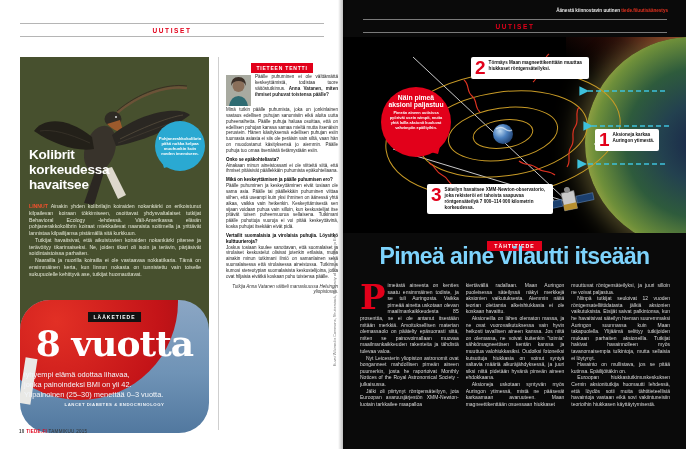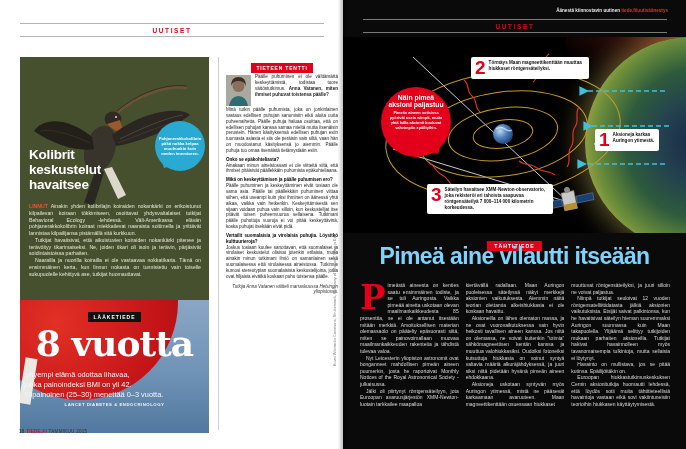--- a/index.html
+++ b/index.html
@@ -16,21 +16,21 @@
   .bird-svg { position:absolute; left:0; top:0; }
   .bird-bubble { position:absolute; right:4px; top:64px; width:50px; height:50px; border-radius:50%; background:#2aa9d2; color:#fff; font-size:4.2px; font-weight:bold; line-height:1.25; display:flex; align-items:center; justify-content:center; text-align:center; padding:3px; box-sizing:border-box; }
   .bird-bubble::after { content:""; position:absolute; left:4px; bottom:-2px; width:0; height:0; border:5px solid transparent; border-top-color:#2aa9d2; transform:rotate(28deg); }
   .bird-title { position:absolute; left:9px; top:90px; color:#fff; font-size:13.5px; font-weight:bold; line-height:1.12; letter-spacing:-0.2px; }
   .bird-body { position:absolute; left:9px; right:8px; top:146px; bottom:5px; color:#e3e6d4; font-size:5.2px; line-height:1.3; text-align:justify; overflow:hidden; }
   .bird-body p { margin:0; }
   .bird-body p + p { text-indent:6px; }
   .kicker { color:#f0512d; font-weight:bold; }
 
   
-  .med-card { position:absolute; left:20px; top:300px; width:189px; height:133px; background:linear-gradient(180deg,#8ba6c4 0%,#6f93b6 55%,#51789f 100%); overflow:hidden; }
+  .med-card { position:absolute; left:20px; top:300px; width:189px; height:133px; background:linear-gradient(180deg,#8ba6c4 0%,#6f93b6 55%,#51789f 100%); overflow:hidden;border-radius:30px; }
   .balloon { position:absolute; left:-38px; top:-96px; width:196px; height:196px; border-radius:50%; background:radial-gradient(circle at 38% 60%, #e23025 0%, #c41418 60%, #9c0d12 100%); }
   .balloon-strip { position:absolute; left:2px; top:58px; width:12px; height:46px; background:#e9e9e6; transform:rotate(9deg); }
   .med-badge { position:absolute; left:50%; top:12px; transform:translateX(-50%); background:#111; color:#fff; font-size:5px; font-weight:bold; letter-spacing:1px; padding:2px 6px; }
   .med-big { position:absolute; left:0; right:0; top:22px; text-align:center; color:#fff; font-family:"DejaVu Serif", serif; font-weight:bold; font-size:36px; letter-spacing:-1px; }
   .med-lines { position:absolute; left:4px; right:4px; top:70px; text-align:left; color:#f2f5f9; font-size:7.4px; line-height:1.35; }
   .med-source { position:absolute; left:0; right:0; top:102px; text-align:center; color:#eef2f7; font-size:4.3px; font-weight:bold; letter-spacing:0.5px; }
 
   .lp-footer { position:absolute; left:19px; top:429px; font-size:4.5px; color:#333; letter-spacing:0.3px; }
   .lp-footer .brand { color:#e2001a; font-weight:bold; }
   .lp-footer .num { font-weight:bold; }
@@ -116,21 +116,21 @@
         <path d="M72,80 C45,58 22,62 14,74 C34,88 58,95 74,92 Z" fill="#232019"></path>
         <path d="M70,86 C48,76 32,72 20,74" stroke="#3c362c" stroke-width="0.7" fill="none"></path>
         <path d="M76,112 L64,146 L74,148 L84,115 Z" fill="#2b2722"></path>
         <path d="M84,112 L98,142 L106,138 L92,110 Z" fill="#ddd8cc"></path>
       </svg>
       <div class="bird-bubble">
         <span>Pohjanerakkokolibrin pitkä nokka kelpaa muuhunkin kuin meden imemiseen.</span>
       </div>
       <div class="bird-title">
         <div>Kolibrit</div>
-        <div>keskustelut</div>
+        <div>korkeudessa</div>
         <div>havaitsee</div>
       </div>
       <div class="bird-body">
         <p><span class="kicker">LINNUT</span> <span>Ainakin yhden kolibrilajin koiraiden nokankärki on erikoistunut kilpailevan koiraan tökkimiseen, osoittavat yhdysvaltalaiset tutkijat Behavioral Ecology -lehdessä. Väli-Amerikassa elävän pohjanerakkokolibrin koiraat miekkailevat naaraista soitimella ja yrittävät lannistaa kilpailijansa pistämällä sitä kurkkuun.</span></p>
         <p>Tutkijat havaitsivat, että aikuistuvien koiraiden nokankärki pitenee ja terävöityy tikarimaiseksi. Ne, joiden tikari oli isoin ja terävin, pärjäsivät soidintaistoissa parhaiten.</p>
         <p>Naarailla ja nuorilla koirailla ei ole vastaavaa nokkatikaria. Tämä on ensimmäinen kerta, kun linnun nokasta on tunnistettu vain toiselle sukupuolelle kehittyvä ase, tutkijat huomauttavat.</p>
       </div>
     </div>
 
     <div class="med-card">

